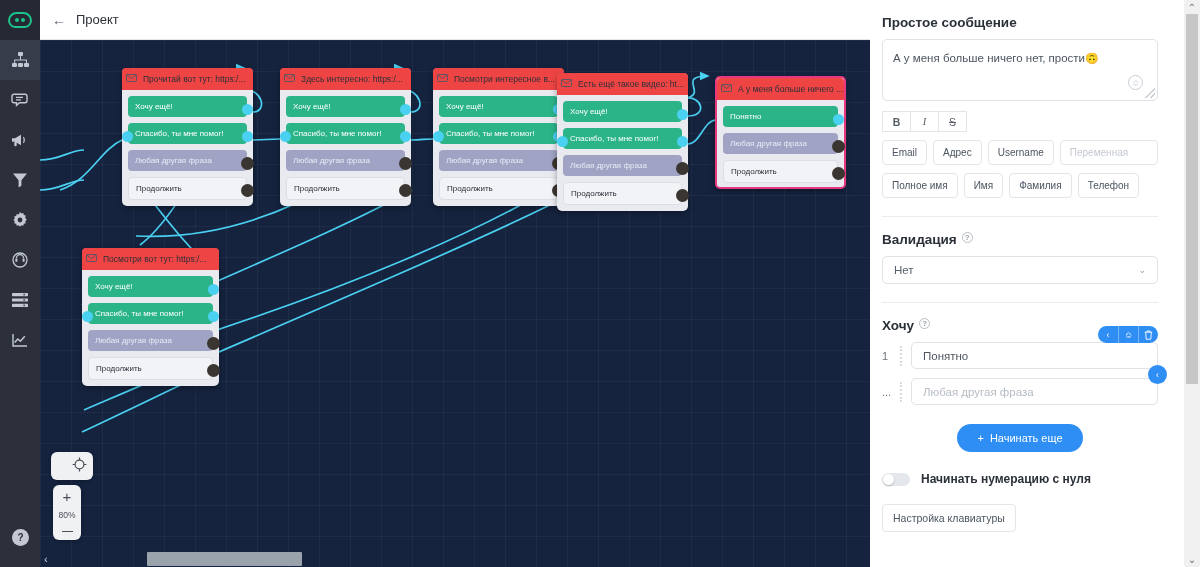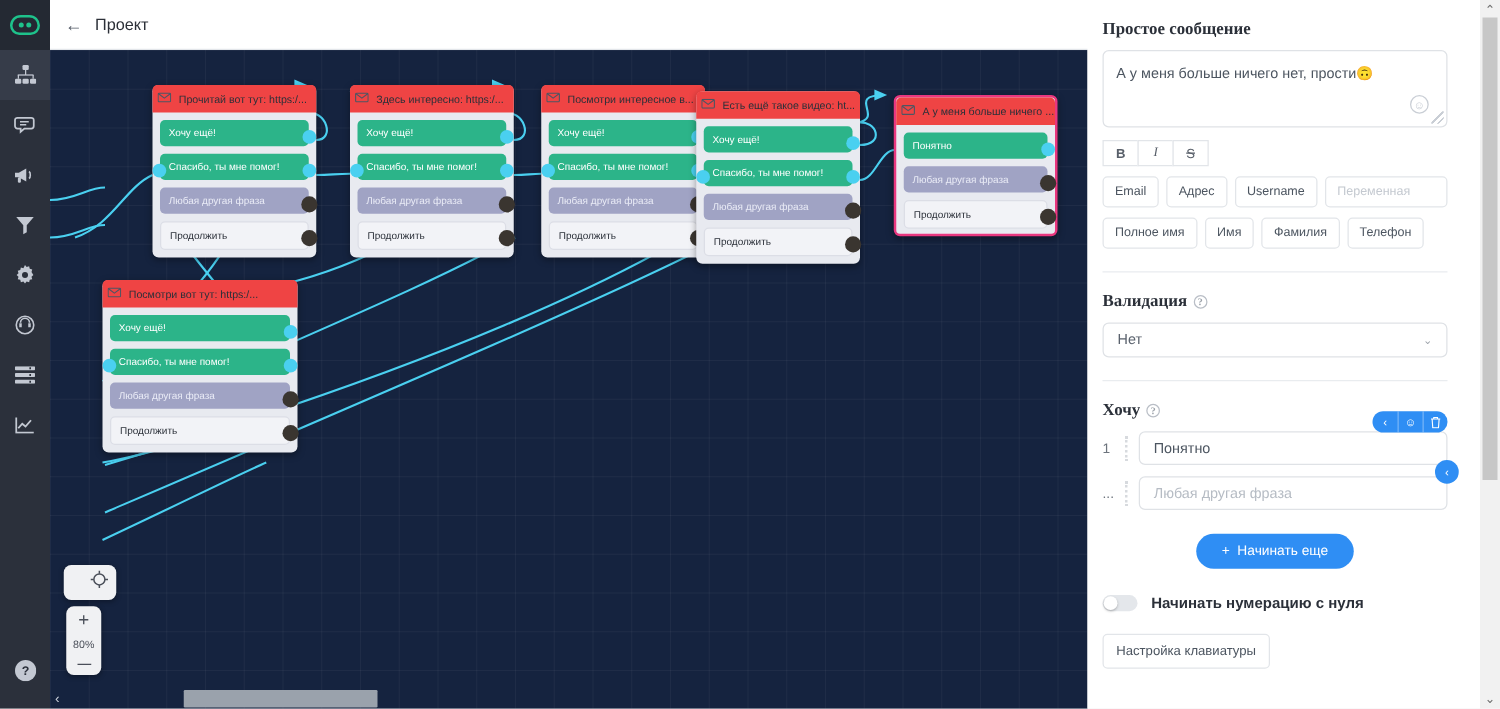--- a/index.html
+++ b/index.html
@@ -136,21 +136,21 @@
   .close-row {
     display: flex; align-items: center; gap: 12px; padding: 9px 0 11px 0;
     border-bottom: 1px solid #e9ecef; cursor: pointer;
   }
   .close-circle {
     width: 26px; height: 26px; border-radius: 50%; background: #2f8ef4;
     color: #fff; display: flex; align-items: center; justify-content: center;
   }
   .close-label { font-size: 12.5px; color: #2b3039; font-weight: bold; }
 
-  .sec-title { font-size: 13.5px; color: #2b3039; font-weight: bold; margin: 15px 0 9px 0; display: flex; align-items: center; gap: 5px; font-family: Liberation Serif, serif; }
+  .sec-title { font-size: 13.5px; color: #2b3039; font-weight: bold; margin: 15px 0 9px 0; display: flex; align-items: flex-start; gap: 5px; }
   .qmark {
     width: 11px; height: 11px; border-radius: 50%; border: 1px solid #b9bec6;
     color: #9aa0a8; font-size: 8px; display: inline-flex; align-items: center; justify-content: center;
   }
 
   .msgbox {
     border: 1px solid #dfe2e6; border-radius: 5px; height: 62px; position: relative;
     padding: 8px 10px; background: #fff;
   }
   .msgbox .txt { font-size: 11.5px; color: #4c5560; text-align: center; }
@@ -521,21 +521,21 @@
             <div style="position: relative;">
               <div class="btn-row b-grey">Любая другая фраза</div>
               <span class="port dark" style="top: 7px;"></span>
             </div>
             <div style="position: relative;">
               <div class="btn-row b-white">Продолжить</div>
               <span class="port dark" style="top: 7px;"></span>
             </div>
           </div>
         </div>
-        <div class="node" style="left: 42px; top: 184px; width: 156px;">
+        <div class="node" style="left: 42px; top: 208px; width: 137px;">
           <div class="node-head">
             <span class="env"><svg width="11" height="8" viewBox="0 0 11 8" fill="none" stroke="currentColor" stroke-width="0.9">
                 <rect x="0.5" y="0.5" width="10" height="7" rx="1"></rect>
                 <path d="M0.8 1l4.7 3.5L10.2 1"></path>
               </svg></span>
             <span>Посмотри вот тут: https:/...</span>
           </div>
           <div class="node-body">
             <div style="position: relative;">
               <div class="btn-row b-green">Хочу ещё!</div>

